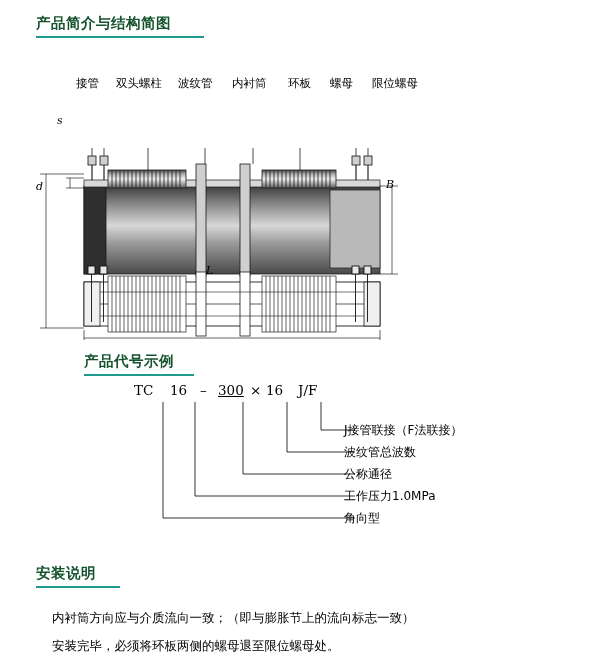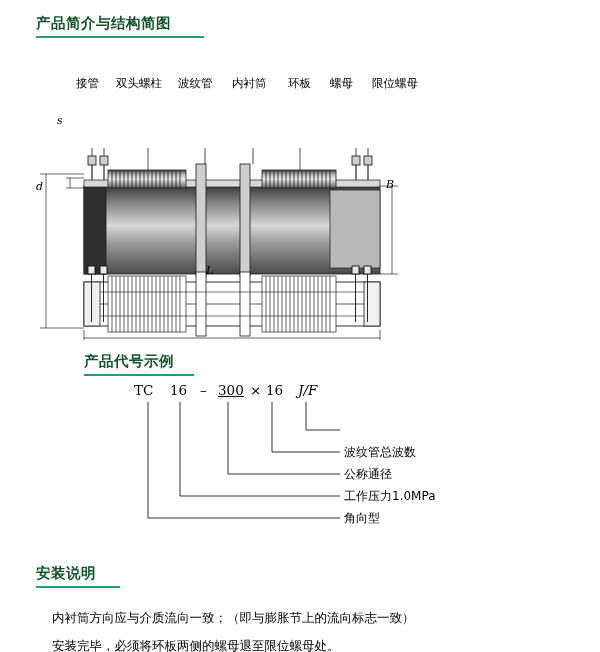--- a/index.html
+++ b/index.html
@@ -54,20 +54,21 @@
     font-style: italic;
   }
 
   
   #figure-2 {
     position: absolute;
     left: 0;
     top: 378px;
     width: 496px;
     height: 170px;
+    padding-left: 15px;
   }
   .code-token {
     position: absolute;
     font-family: "DejaVu Serif", "Liberation Serif", serif;
     font-size: 13.5px;
     white-space: nowrap;
   }
   .code-desc {
     position: absolute;
     font-family: "DejaVu Sans", "Liberation Sans", sans-serif;
@@ -322,22 +323,23 @@
       <line x1="148" y1="140" x2="340" y2="140"></line>
     </g>
   </svg>
 
   <div class="code-token" style="left:134px; top:4px;">TC</div>
   <div class="code-token" style="left:170px; top:4px;">16</div>
   <div class="code-token" style="left:200px; top:4px;">–</div>
   <div class="code-token" style="left:218px; top:4px;text-decoration:underline;">300</div>
   <div class="code-token" style="left:250px; top:4px;">×</div>
   <div class="code-token" style="left:266px; top:4px;">16</div>
-  <div class="code-token" style="left:298px; top:4px;font-style:italic;">J/F</div>
-
+  <div class="code-token" style="left:298px; top:4px;">J/F</div>
+
+  <div class="code-desc" style="left:344px; top:44px;">J接管联接（F法联接）</div>
   <div class="code-desc" style="left:344px; top:66px;">波纹管总波数</div>
   <div class="code-desc" style="left:344px; top:88px;">公称通径</div>
   <div class="code-desc" style="left:344px; top:110px;">工作压力1.0MPa</div>
   <div class="code-desc" style="left:344px; top:132px;">角向型</div>
 </div>
 
 <div id="title-3">
   <div class="section-title">安装说明</div>
   <div class="title-underline"></div>
 </div>

